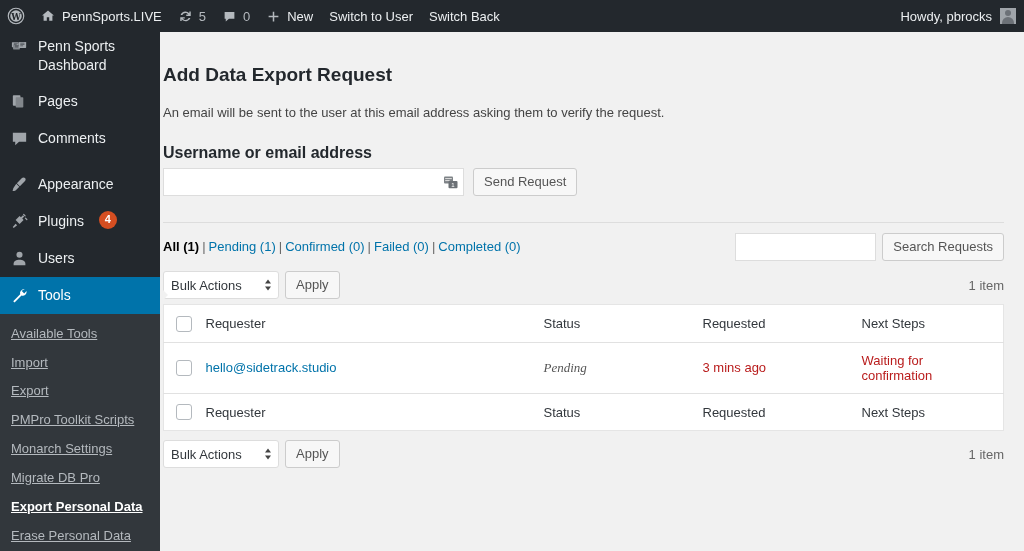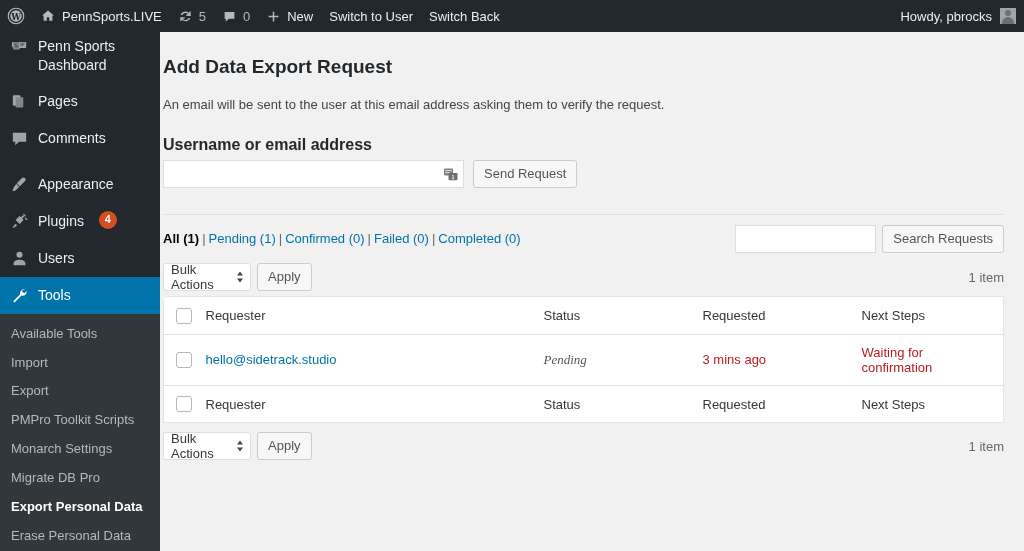--- a/index.html
+++ b/index.html
@@ -104,29 +104,30 @@
   #submenu {
     background: #32373c;
     padding: 6px 0 8px 0;
   }
   .sub-item {
     display: block;
     color: #b4b9be;
     font-size: 13px;
     padding: 5px 0 5px 11px;
     line-height: 1.45;
+    text-decoration: underline;
   }
   .sub-item.current {
     color: #fff;
     font-weight: bold;
   }
 
   
   #wpbody {
-    position: absolute; top: 20px; left: 143px;
+    position: absolute; top: 28px; left: 143px;
     width: 881px; height: 519px;
     background: #f1f1f1;
     padding: 26px 20px 0 20px;
     overflow: hidden;
   }
   h1.page-title {
     font-size: 19px;
     font-weight: 600;
     color: #23282d;
     padding: 9px 0 4px 0;
@@ -214,21 +215,21 @@
   }
 
   
   .tablenav {
     display: flex; align-items: center;
     margin-top: 8px;
     min-height: 30px;
   }
   .bulk-select {
     height: 28px;
-    width: 88px;
+    width: 116px;
     border: 1px solid #ddd;
     background: #fff;
     font-size: 13px;
     color: #32373c;
     font-family: "Liberation Sans", sans-serif;
     padding: 0 20px 0 7px;
     border-radius: 3px;
     position: relative;
     display: flex; align-items: center;
     cursor: pointer;

